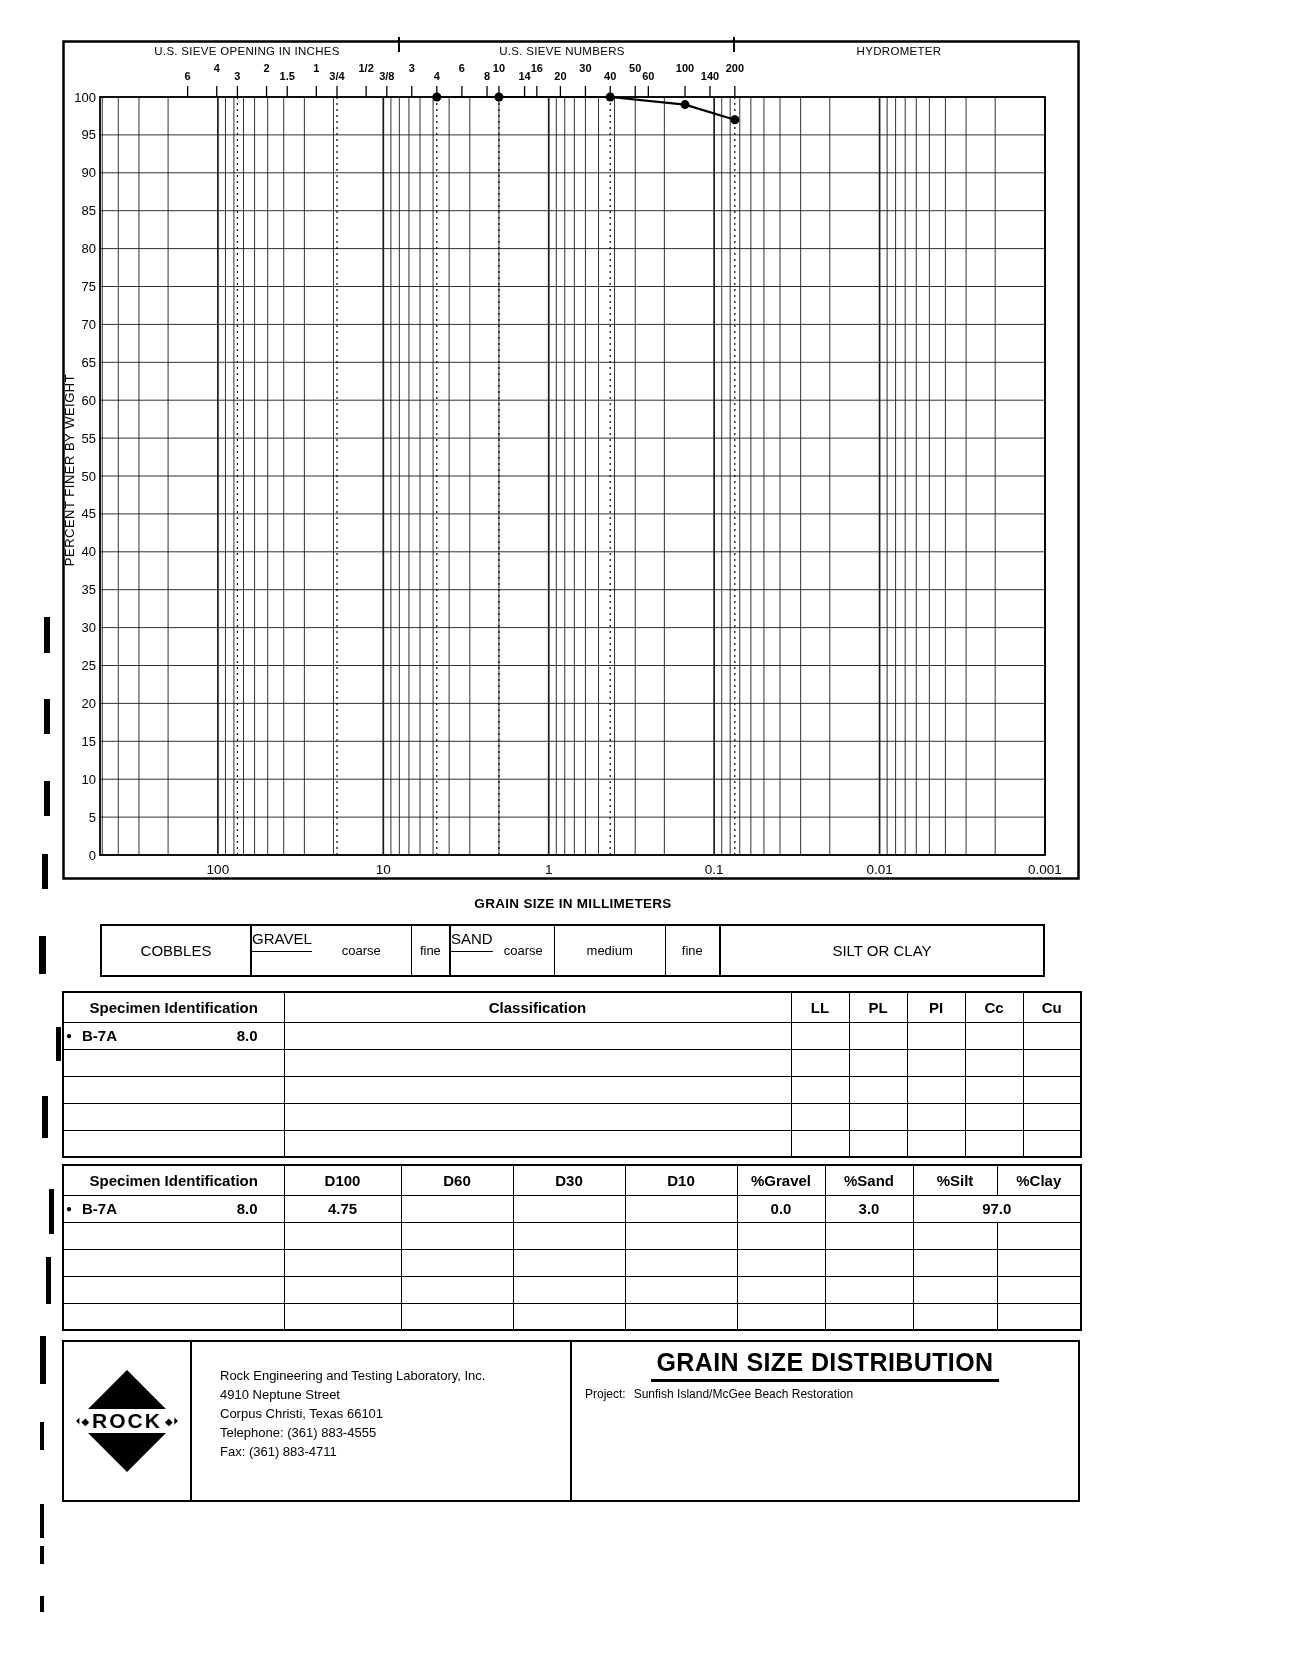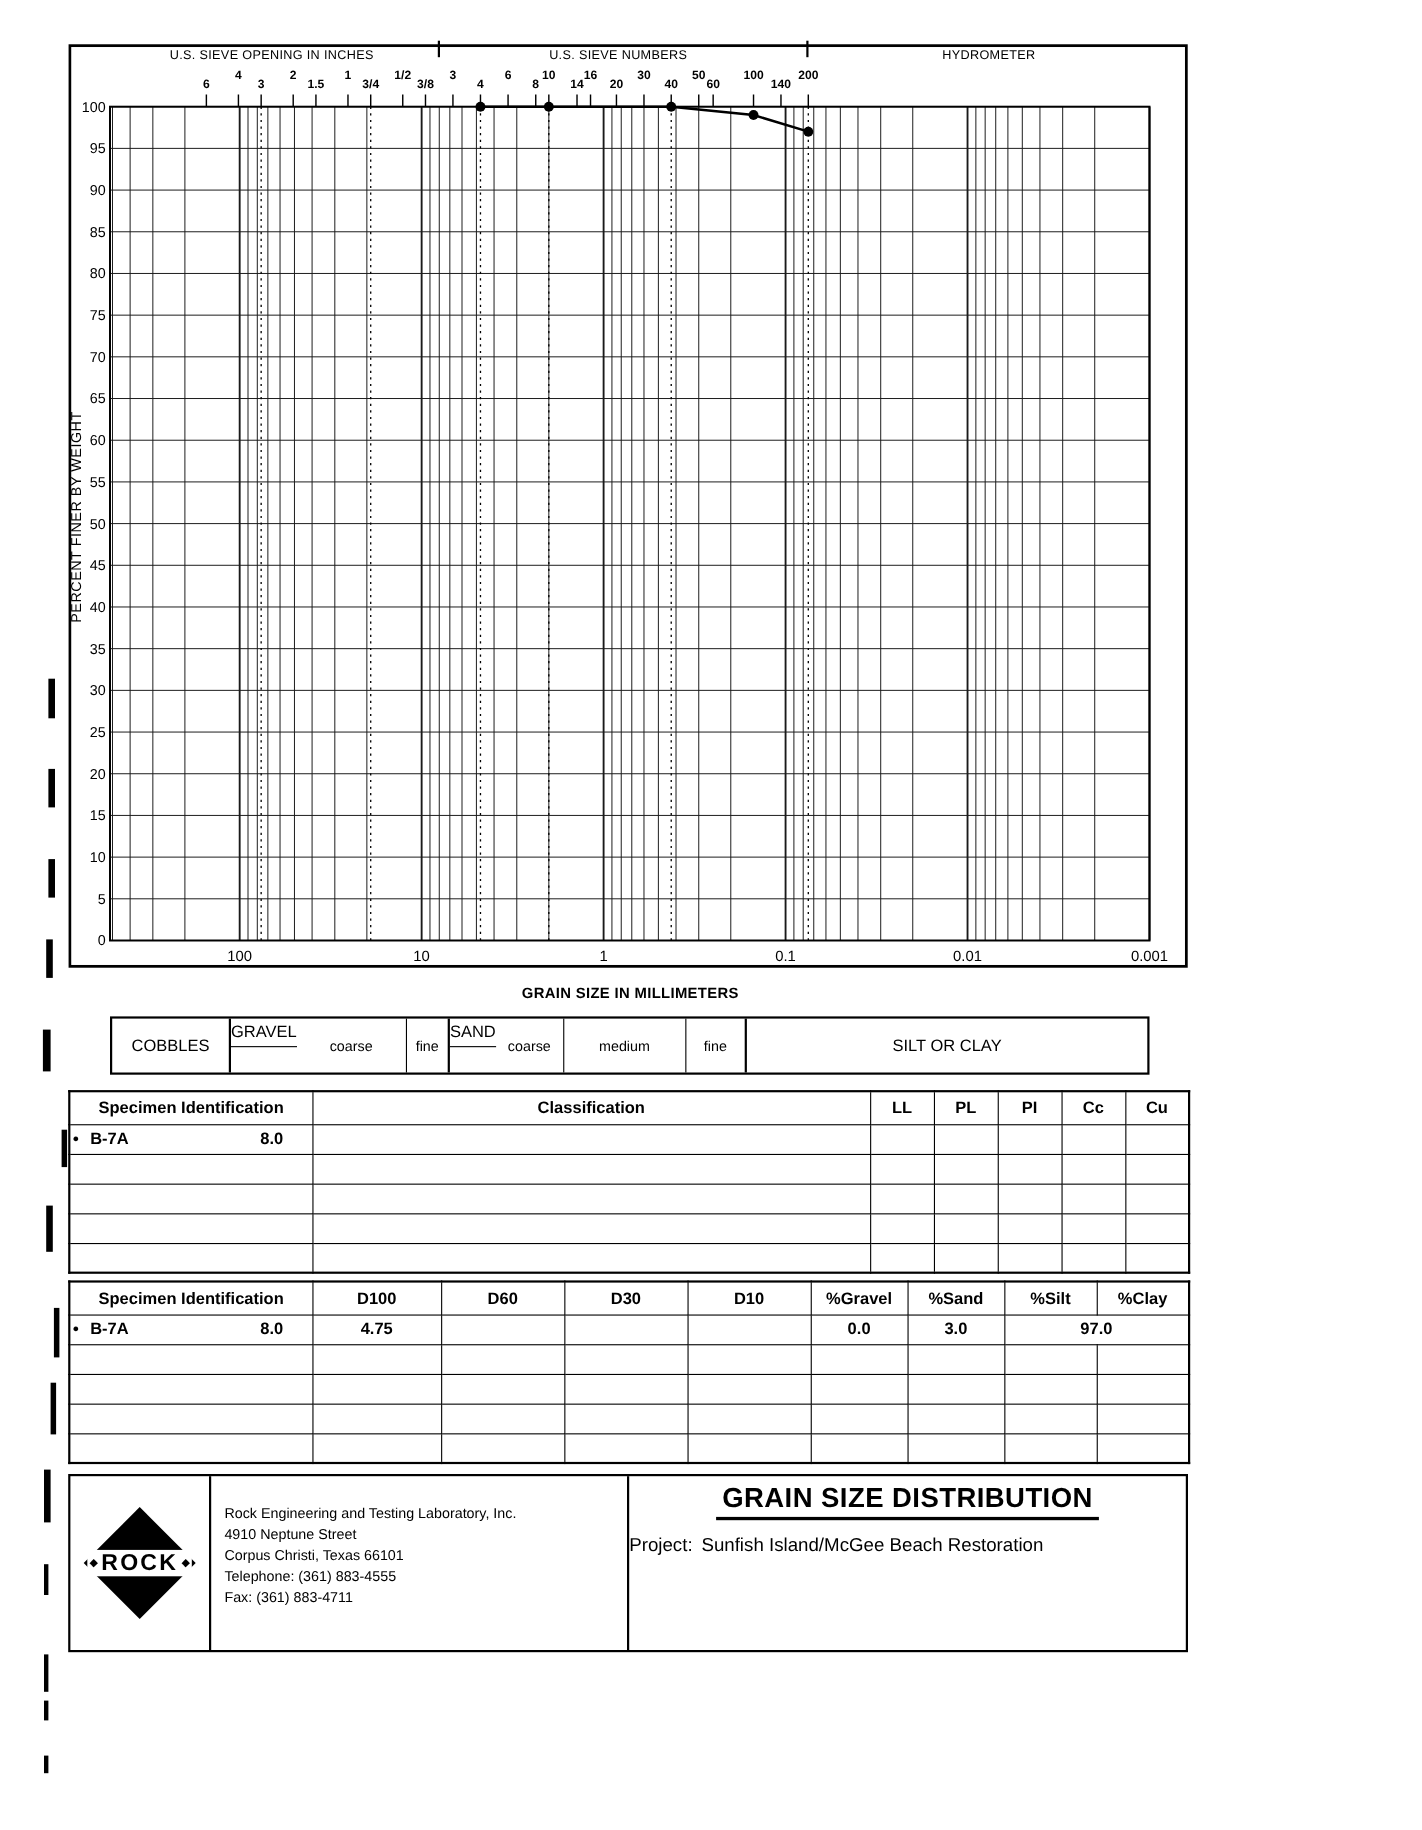--- a/index.html
+++ b/index.html
@@ -39,25 +39,25 @@
   .spec-name { font-weight:bold; }
   .spec-depth { margin-left:auto; padding-right:24px; font-weight:bold; }
 
   
   .footer { position:absolute; left:62px; top:1340px; width:1018px; height:162px; border:2.5px solid #000; display:flex; }
   .f-logo { width:128px; border-right:2px solid #000; position:relative; flex:none; }
   .logo-diamond { position:absolute; left:50%; top:50%; width:72px; height:72px; background:#000; transform:translate(-50%,-50%) rotate(45deg); }
   .logo-band { position:absolute; left:50%; top:50%; transform:translate(-50%,-50%); background:#fff; height:24px; padding:0 2px; display:flex; align-items:center; gap:3px; }
   .logo-word { font-size:21px; font-weight:800; letter-spacing:2px; }
   .ld { font-size:10px; }
-  .f-company { width:380px; flex:none; padding:24px 0 0 12px; font-size:13px; line-height:19px; }
+  .f-company { width:380px; flex:none; padding:24px 0 0 28px; font-size:13px; line-height:19px; }
   .f-right { flex:1; border-left:2px solid #000; margin-left:-2px; display:flex; flex-direction:column; }
   .f-title-row { height:45px; display:flex; align-items:center; justify-content:center; }
   .f-title { font-size:25px; font-weight:bold; letter-spacing:.4px; border-bottom:3px solid #000; padding:0 6px 2px 6px; }
-  .f-line { height:35px; display:flex; align-items:center; padding-left:0; font-size:17px; }
+  .f-line { height:35px; display:flex; padding-left:13px; font-size:12px; }
   .f-label { margin-right:8px; }
 
   .noise { position:absolute; background:#000; }
 </style>
 </head>
 <body>
 
 <div class="page">
 
   <svg id="chart-svg" class="chart-svg" viewBox="0 0 1018 840">
@@ -226,21 +226,21 @@
   <div class="axis-header" style="left:247px; top:51px;">U.S. SIEVE OPENING IN INCHES</div>
   <div class="axis-header" style="left:562px; top:51px;">U.S. SIEVE NUMBERS</div>
   <div class="axis-header" style="left:899px; top:51px;">HYDROMETER</div>
   <div class="axis-divider" style="left:398px; top:37px;"></div>
   <div class="axis-divider" style="left:733px; top:37px;"></div>
 
   <div class="ylabel">PERCENT FINER BY WEIGHT</div>
   <div class="xlabel">GRAIN SIZE IN MILLIMETERS</div>
 
   <div class="fracbar">
-    <div class="fb-cell" style="width:108px; flex:none;">COBBLES</div>
+    <div class="fb-cell" style="width:150px; flex:none;">COBBLES</div>
     <div class="fb-group" style="width:199px; flex:none;">
       <div class="fb-title">GRAVEL</div>
       <div class="fb-subs">
         <div style="width:100px; flex:none;">coarse</div>
         <div>fine</div>
       </div>
     </div>
     <div class="fb-group" style="width:270px; flex:none;">
       <div class="fb-title">SAND</div>
       <div class="fb-subs">

